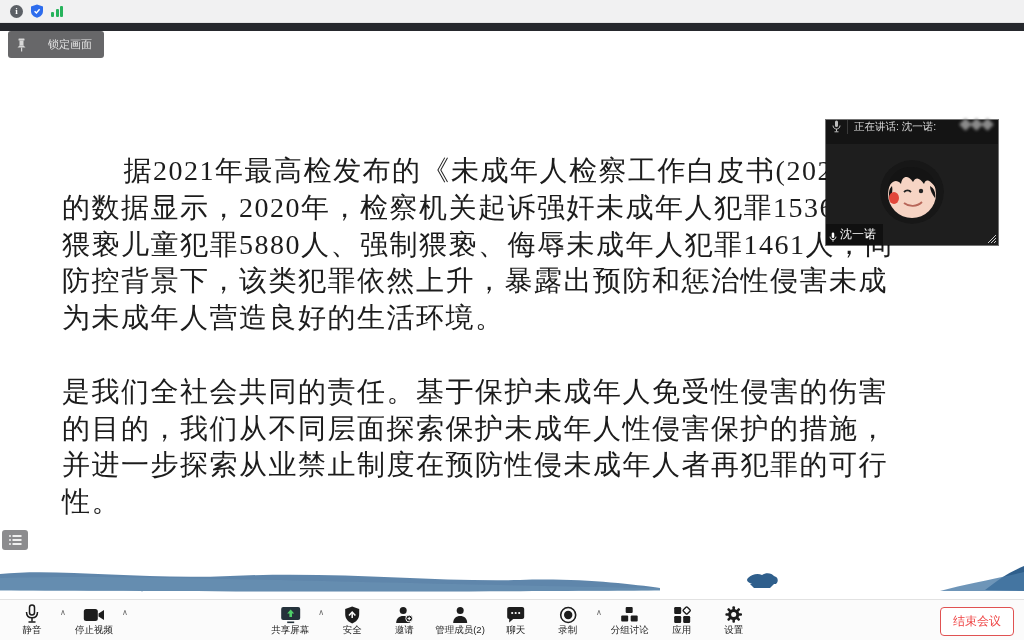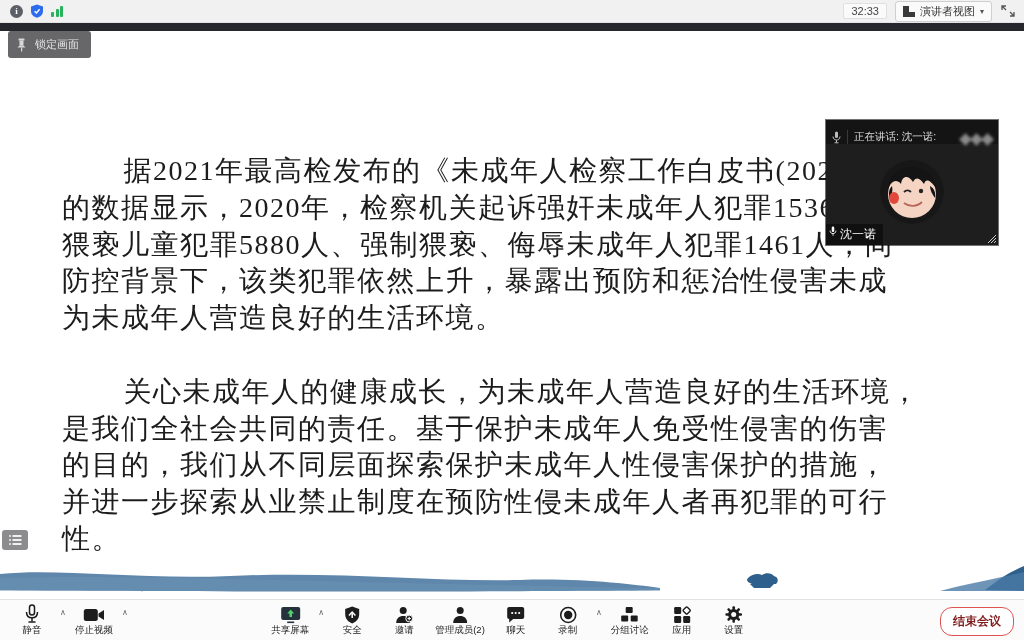--- a/index.html
+++ b/index.html
@@ -42,100 +42,87 @@
               font-family:"Liberation Serif","DejaVu Serif",serif;
               font-size:28px;color:#1c1c1c;line-height:36.8px;letter-spacing:1.5px;}
   .slide-body .line{white-space:nowrap;}
   .slide-body .indent{text-indent:2.2em;}
   .slide-body .pgap{height:36.8px;}
 
   .slide-art{position:absolute;left:0;bottom:0;width:1024px;height:40px;}
 
   
   .lock-tip{position:absolute;left:8px;top:31px;z-index:20;background:rgba(95,95,97,.95);
-            border-radius:3px;color:#e6e6e6;font-size:11px;display:flex;align-items:center;gap:8px;
+            border-radius:3px;color:#e6e6e6;font-size:11px;display:flex;align-items:center;gap:21px;
             padding:6px 12px 6px 8px;}
   .pin-ico{width:11px;height:14px;display:block;}
 
   
   .list-toggle{position:absolute;left:2px;top:530px;width:26px;height:20px;background:rgba(128,128,130,.9);
                border-radius:3px;z-index:20;display:flex;align-items:center;justify-content:center;}
   .list-toggle svg{display:block;}
 
   
   .video-panel{position:absolute;left:826px;top:120px;width:172px;height:125px;z-index:15;
                background:#1e1e1e;box-shadow:0 0 0 1px rgba(0,0,0,.55);}
-  .vp-header{height:24px;background:#141414;display:flex;align-items:flex-end;gap:6px;padding:0 6px;}
+  .vp-header{height:24px;background:#141414;display:flex;align-items:flex-start;gap:6px;padding:0 6px;}
   .vp-header .mic-sm{flex:0 0 auto;}
   .vp-divider{width:1px;height:14px;background:#3a3a3a;}
   .vp-speaking{color:#d9d9d9;font-size:10.5px;white-space:nowrap;}
   .vp-blob{margin-left:auto;display:flex;gap:2px;filter:blur(1.5px);}
   .vp-blob i{width:9px;height:9px;background:#8a8a8a;transform:rotate(45deg);display:block;}
   .vp-body{position:relative;height:101px;display:flex;align-items:center;justify-content:center;}
   .avatar{width:64px;height:64px;border-radius:50%;overflow:hidden;display:block;margin-top:-6px;}
   .vp-name{position:absolute;left:0;bottom:0;background:rgba(10,10,10,.7);color:#fff;font-size:12px;
-           display:flex;align-items:flex-start;gap:3px;padding:2px 7px 2px 3px;}
+           display:flex;align-items:flex-end;gap:3px;padding:2px 7px 2px 3px;}
   .vp-resize{position:absolute;right:1px;bottom:1px;}
 
   
   .toolbar{position:absolute;left:0;right:0;bottom:0;height:40px;background:#fbfbfb;
            border-top:1px solid #e2e2e2;z-index:40;}
   .tb-left{position:absolute;left:6px;top:0;height:40px;display:flex;align-items:center;}
   .tb-center{position:absolute;left:50%;top:0;transform:translateX(-50%);height:40px;display:flex;align-items:center;}
   .tbtn{display:flex;flex-direction:column;align-items:center;justify-content:flex-end;height:30px;
         min-width:42px;padding:1px 5px;cursor:default;}
   .tbtn .glyph{height:20px;display:flex;align-items:center;justify-content:center;}
   .tbtn .lbl{font-size:9.5px;color:#232323;line-height:11px;white-space:nowrap;}
   .caret-up{font-size:8px;color:#666;align-self:flex-start;margin-top:8px;width:10px;text-align:center;}
-  .end-btn{position:absolute;right:10px;top:7px;background:#fff;border:1px solid #e05252;color:#7f1d1d;
-           font-size:12px;border-radius:12px;padding:5px 12px;cursor:default;font-weight:bold;}
+  .end-btn{position:absolute;right:10px;top:7px;background:#fff;border:1px solid #e05252;color:#ef4444;
+           font-size:12px;border-radius:4px;padding:5px 12px;cursor:default;}
 </style>
 </head>
 <body>
 
 <div class="topbar">
   <div class="topbar-left">
     <span class="ico-info">i</span>
     <svg class="ico-shield" viewBox="0 0 14 14">
       <path d="M7 0.5 L13 2.5 V7 C13 10.5 10.5 12.8 7 13.8 C3.5 12.8 1 10.5 1 7 V2.5 Z" fill="#2d6ced"></path>
       <path d="M4.6 7.2 L6.4 9 L9.6 5.2" stroke="#fff" stroke-width="1.4" fill="none"></path>
     </svg>
     <span class="ico-signal">
         <i></i>
         <i></i>
         <i></i>
       </span>
   </div>
 
 
-  <div class="topbar-right">
-    <span class="timer">32:33</span>
-    <span class="viewbtn">
-      <span class="layout-ico"></span>
-      <span>演讲者视图</span>
-      <span class="caret">▾</span>
-    </span>
-    <svg class="fs-ico" viewBox="0 0 16 14">
-      <path d="M6 2 L2 2 L2 6 M2 2 L6 6" stroke="#555" stroke-width="1.3" fill="none"></path>
-      <path d="M10 12 L14 12 L14 8 M14 12 L10 8" stroke="#555" stroke-width="1.3" fill="none"></path>
-    </svg>
-  </div>
 </div>
 <div class="darkstrip"></div>
 
 <div class="slide">
 
   <div class="slide-body">
     <div class="line indent">据2021年最高检发布的《未成年人检察工作白皮书(2020)》</div>
     <div class="line">的数据显示，2020年，检察机关起诉强奸未成年人犯罪15365人、</div>
     <div class="line">猥亵儿童犯罪5880人、强制猥亵、侮辱未成年人犯罪1461人，同</div>
     <div class="line">防控背景下，该类犯罪依然上升，暴露出预防和惩治性侵害未成</div>
     <div class="line">为未成年人营造良好的生活环境。</div>
     <div class="pgap"></div>
-    <div class="line indent">关心未成年人的健康成长，为未成年人营造良好的生活环境，</div>
     <div class="line">是我们全社会共同的责任。基于保护未成年人免受性侵害的伤害</div>
     <div class="line">的目的，我们从不同层面探索保护未成年人性侵害保护的措施，</div>
     <div class="line">并进一步探索从业禁止制度在预防性侵未成年人者再犯罪的可行</div>
     <div class="line">性。</div>
   </div>
 
   <svg class="slide-art" viewBox="0 0 1024 40" preserveAspectRatio="none">
     <path d="M0,14 C60,8 140,20 230,16 C340,11 430,22 520,20 C580,18 630,24 660,28 L660,30 C560,32 120,32 0,30 Z" fill="#43719c" opacity="0.85"></path>
     <path d="M0,18 C120,14 300,22 660,28 L660,31 L0,31 Z" fill="#6b93b5" opacity="0.5"></path>
     <path d="M985,30 C1000,18 1010,12 1024,6 L1024,31 Z" fill="#2f5f8c"></path>

